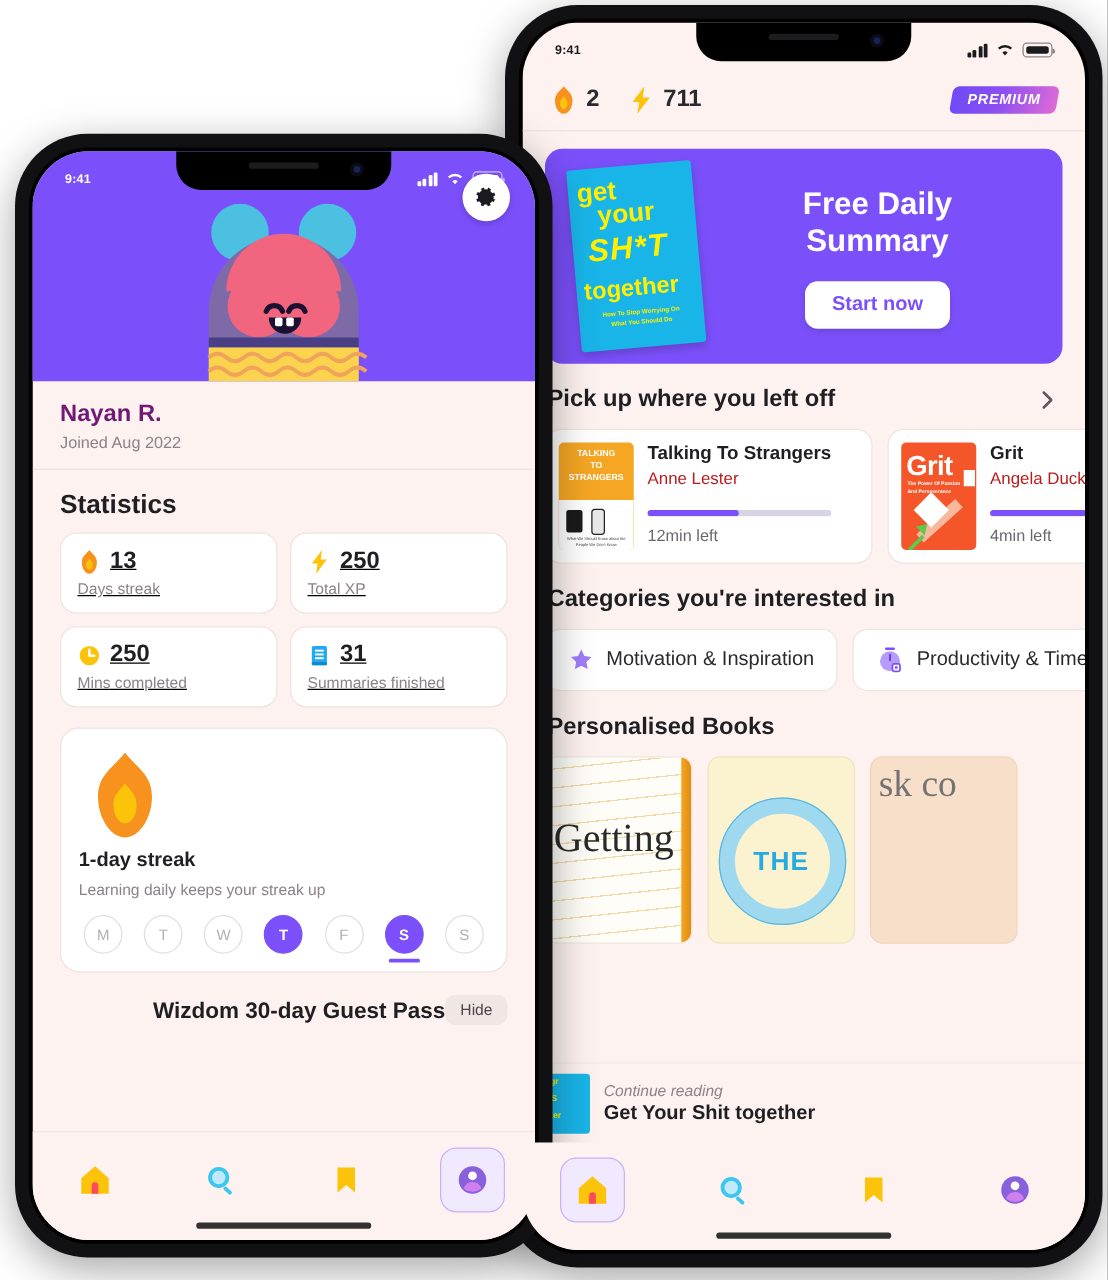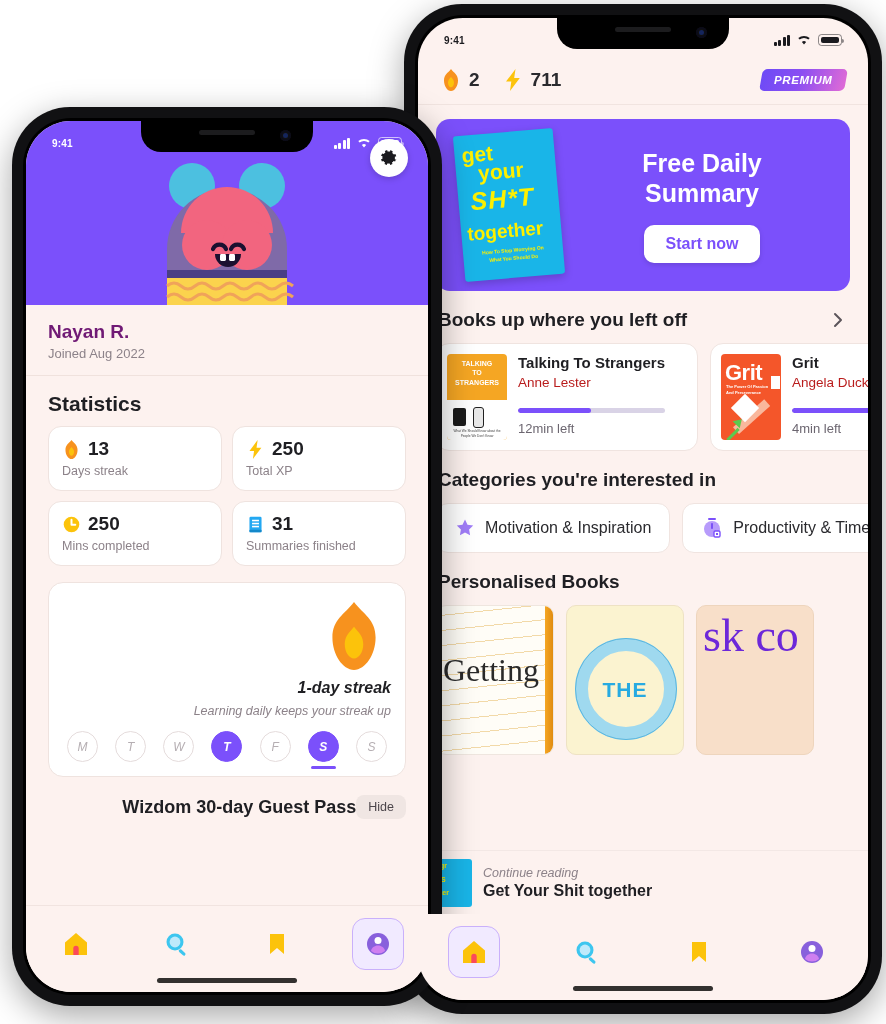--- a/index.html
+++ b/index.html
@@ -66,27 +66,27 @@
                  width:152px; height:152px; }
 
   .profile-body { flex:1; overflow:hidden; display:flex; flex-direction:column; }
   .name-block { padding:16px 22px 14px; border-bottom:1px solid #f0e2dd; }
   .pname { font-size:19px; font-weight:700; color:#701a75; }
   .pjoined { font-size:13px; color:#8c8289; margin-top:3px; }
 
   .stats-title { font-size:21px; font-weight:700; color:#1f1f23; padding:16px 22px 10px; }
   .stats-grid { display:grid; grid-template-columns:1fr 1fr; gap:10px; padding:0 22px; }
   .stat-card { background:#fff; border:1px solid #efe3df; border-radius:13px;
-               padding:11px 13px 12px; }
+               padding:11px 13px 12px;text-decoration:underline; }
   .stat-top { display:flex; align-items:center; gap:7px; }
   .stat-val { font-size:19px; font-weight:700; color:#1f1f23; }
   .stat-lbl { font-size:12.5px; color:#8c8289; margin-top:4px; }
 
   .streak-card { margin:16px 22px 0; background:#fff; border:1px solid #efe3df;
-                 border-radius:15px; padding:16px 14px 14px; text-align:right;font-style:italic; }
+                 border-radius:15px; padding:16px 14px 14px; text-align:left; }
   .streak-title { font-size:16px; font-weight:700; color:#1f1f23; margin-top:2px; }
   .streak-sub { font-size:12.5px; color:#8c8289; margin-top:7px; }
   .days { display:flex; justify-content:space-between; margin-top:13px; padding:0 4px; }
   .day { width:31px; height:31px; border-radius:50%; border:1.4px solid #e5dcdc;
          display:flex; align-items:center; justify-content:center; font-size:12px;
          color:#b5aeb2; position:relative; cursor:pointer; }
   .day.on { background:#7b50fb; border-color:#7b50fb; color:#fff; font-weight:600; }
   .day.today::after { content:""; position:absolute; left:2px; right:2px; bottom:-8px;
                       height:3px; border-radius:2px; background:#7b50fb; }
 
@@ -236,21 +236,21 @@
                 </div>
               </div>
               <div class="banner-right">
                 <div class="banner-h">Free Daily</div>
                 <div class="banner-h">Summary</div>
                 <button class="start-btn">Start now</button>
               </div>
             </div>
 
             <div class="sec-head">
-              <div class="sec-title">Books up where you left off</div>
+              <div class="sec-title">Pick up where you left off</div>
               <svg width="20" height="20" viewBox="0 0 20 20">
                 <path d="M7 4l6 6-6 6" fill="none" stroke="#5c555b" stroke-width="2" stroke-linecap="round" stroke-linejoin="round"></path>
               </svg>
             </div>
 
             <div class="cont-row">
               <div class="cont-card">
                 <div class="cover" style="background:#f5a623;">
                   <div style="position:absolute;left:0;right:0;top:5px;text-align:center;color:#fff;font-size:7px;font-weight:700;line-height:1.35;">TALKING<br>TO<br>STRANGERS</div>
                   <div style="position:absolute;left:0;right:0;bottom:0;height:40px;background:#fff;"></div>
@@ -320,21 +320,21 @@
                 <div style="position:absolute;inset:0;background:repeating-linear-gradient(-6deg,transparent 0 14px,#f2d9a8 14px 15px);"></div>
                 <div style="position:absolute;right:0;top:0;bottom:0;width:8px;background:linear-gradient(90deg,#f5a623,#e08b10);"></div>
                 <div style="position:absolute;left:6px;top:46px;font-family:'Liberation Serif',serif;font-size:32px;color:#2a2a2a;">Getting</div>
               </div>
               <div class="book-card" style="background:#fbf3d0;border:1px solid #eee2c4;">
                 <div style="position:absolute;left:8px;top:32px;width:102px;height:102px;border-radius:50%;border:13px solid #9fd9ef;box-sizing:border-box;"></div>
                 <div style="position:absolute;left:8px;top:32px;width:102px;height:102px;border-radius:50%;border:1px solid #5ab6de;box-sizing:border-box;"></div>
                 <div style="position:absolute;left:0;right:0;top:72px;text-align:center;color:#27aae1;font-size:21px;font-weight:700;letter-spacing:1px;">THE</div>
               </div>
               <div class="book-card" style="background:#f8dfc9;border:1px solid #eed5bd;">
-                <div style="position:absolute;left:6px;top:8px;font-family:'Liberation Serif',serif;font-size:46px;color:#6d28d9;line-height:.95;">sk co</div>
+                <div style="position:absolute;left:6px;top:8px;font-family:'Liberation Serif',serif;font-size:30px;color:#737373;line-height:.95;">sk co</div>
               </div>
             </div>
           </div>
 
           <div class="mini-player">
             <div class="mp-cover" style="background:#19b5e8;position:relative;">
               <div style="position:absolute;left:2px;top:3px;color:#fdf000;font-size:7px;font-weight:700;">gr</div>
               <div style="position:absolute;left:3px;top:17px;color:#fdf000;font-size:7px;font-weight:700;">S</div>
               <div style="position:absolute;left:2px;top:30px;color:#fdf000;font-size:7px;font-weight:700;">ter</div>
             </div>

